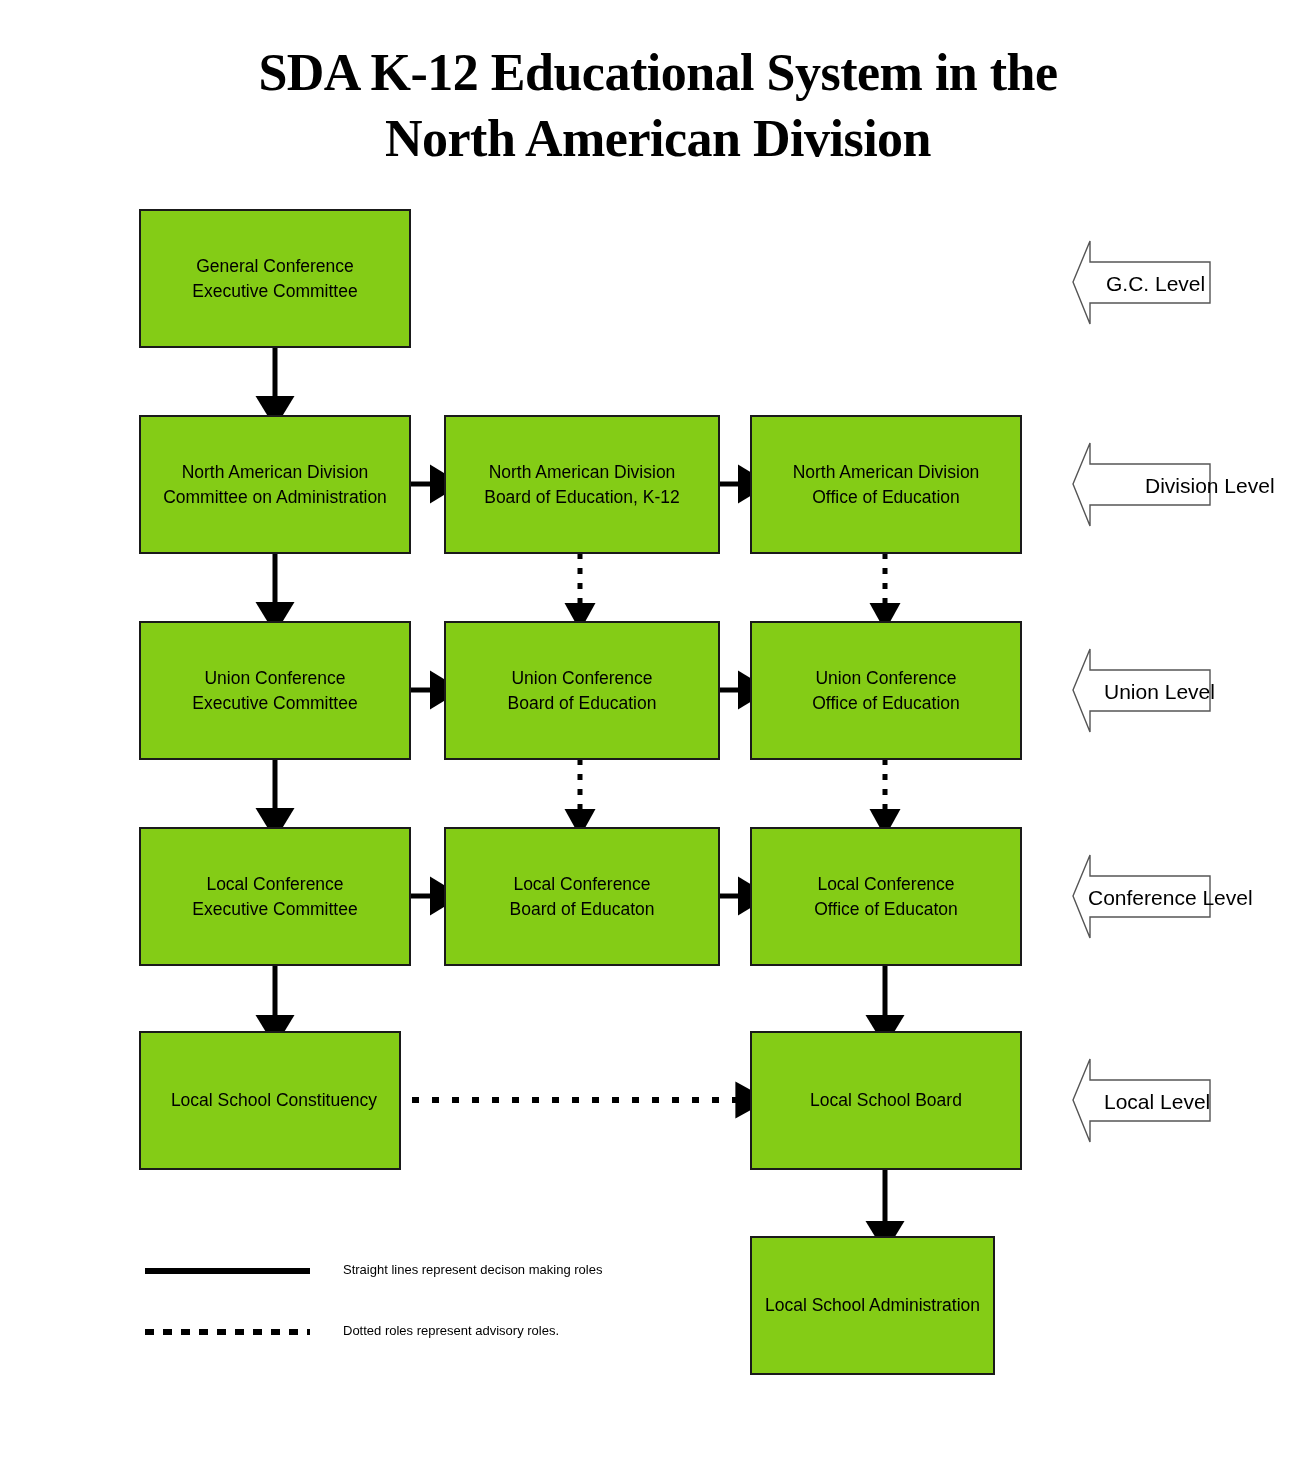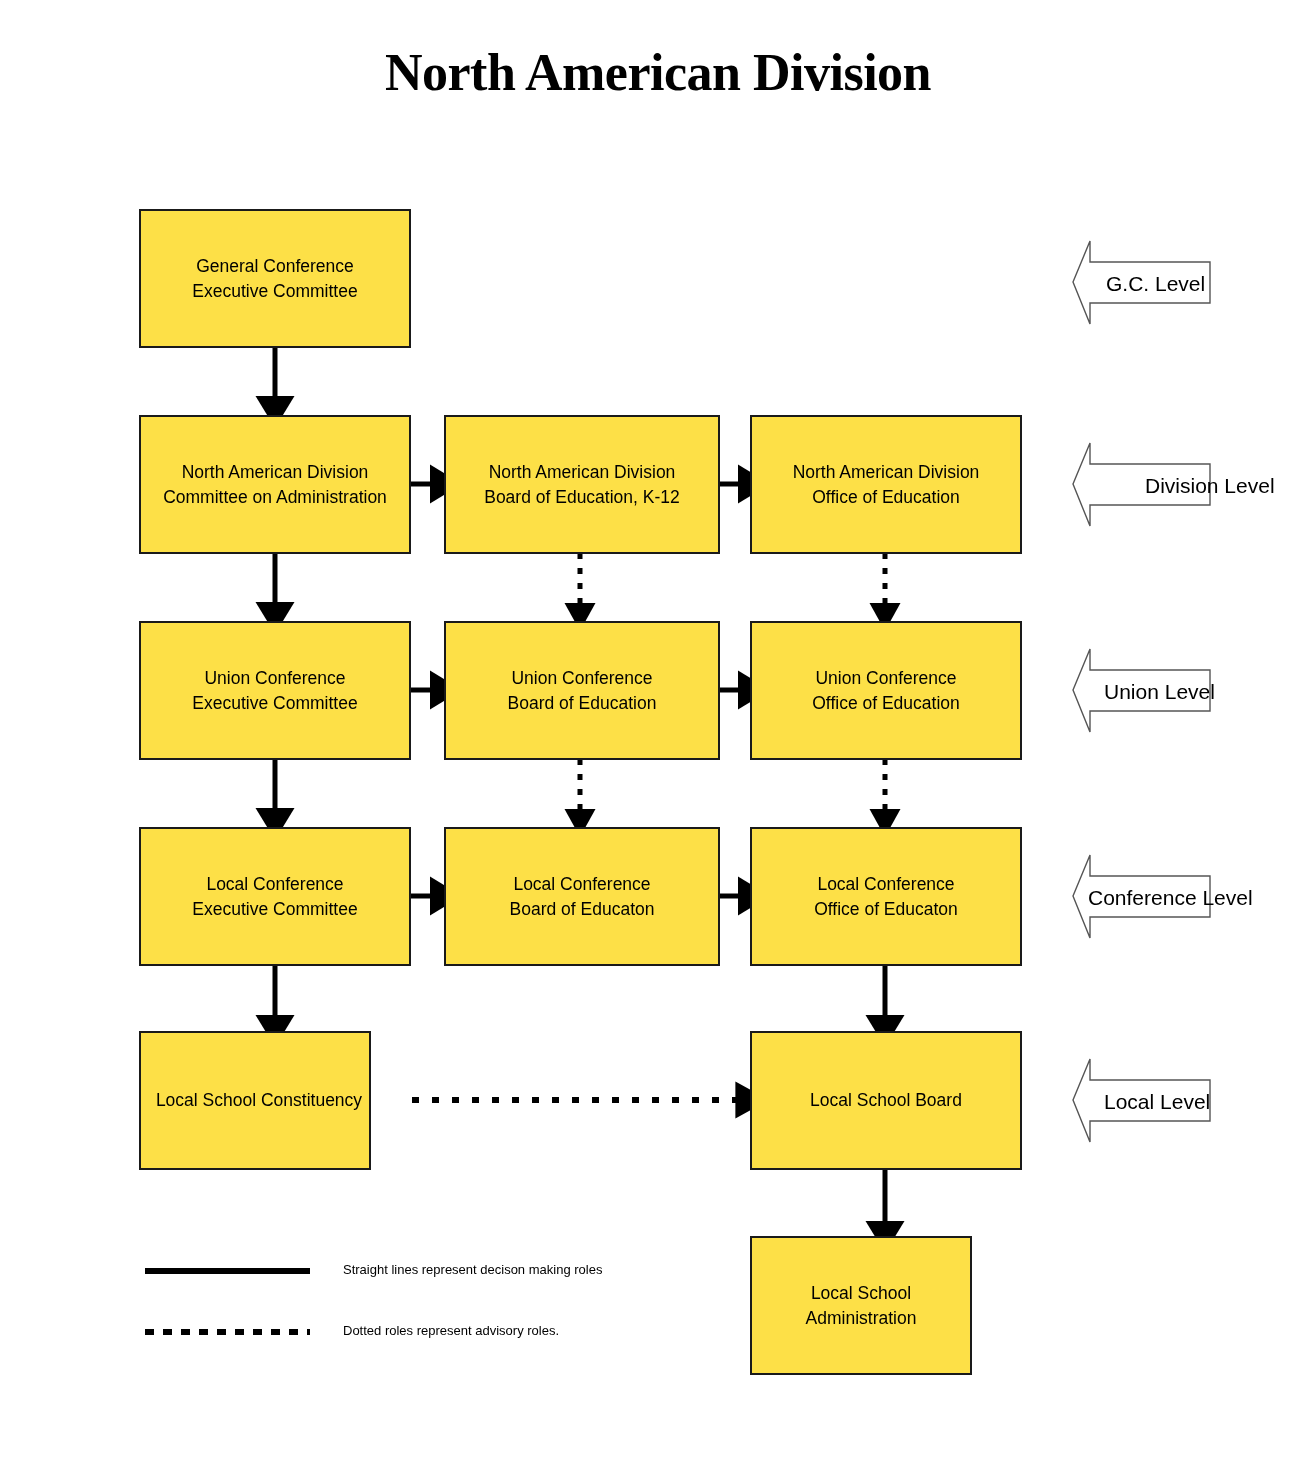--- a/index.html
+++ b/index.html
@@ -32,21 +32,21 @@
     font-size: 52px;
     line-height: 66px;
     color: #000000;
     letter-spacing: -0.5px;
   }
   .title-line { display: block; }
   .node-box {
     position: absolute;
     box-sizing: border-box;
     border: 2px solid #1a1a1a;
-    background: #fde047;
+    background: #84cc16;
     display: flex;
     align-items: center;
     justify-content: center;
     text-align: center;
   }
   .node-label {
     font-family: "Liberation Sans", sans-serif;
     font-size: 17.5px;
     line-height: 25px;
     color: #000000;
@@ -65,20 +65,21 @@
     font-family: "Liberation Sans", sans-serif;
     font-size: 13px;
     color: #000000;
     white-space: nowrap;
   }
 </style>
 </head>
 <body>
 
 <div class="chart-title">
+  <span class="title-line">SDA K-12 Educational System in the</span>
   <span class="title-line">North American Division</span>
 </div>
 
 <svg id="canvas" viewBox="0 0 1316 1460" xmlns="http://www.w3.org/2000/svg">
   <defs>
     <marker id="solidHead" markerWidth="9" markerHeight="9" refX="2.2" refY="4.5" orient="auto" markerUnits="strokeWidth">
       <path d="M0,0.6 L0,8.4 L6.4,4.5 z" fill="#000000"></path>
     </marker>
     <marker id="dotHeadV" markerWidth="7" markerHeight="7" refX="1.6" refY="3.5" orient="auto" markerUnits="strokeWidth">
       <path d="M0,0.4 L0,6.6 L5.6,3.5 z" fill="#000000"></path>
@@ -171,28 +172,28 @@
 </div>
 <div class="node-box" style="left:444px; top:827px; width:276px; height:139px;">
   <span class="node-label">Local Conference
 Board of Educaton</span>
 </div>
 <div class="node-box" style="left:750px; top:827px; width:272px; height:139px;">
   <span class="node-label">Local Conference
 Office of Educaton</span>
 </div>
 
-<div class="node-box" style="left:139px; top:1031px; width:232px; height:139px;padding-left:8px;">
+<div class="node-box" style="left:139px; top:1031px; width:262px; height:139px;padding-left:8px;">
   <span class="node-label">Local School Constituency</span>
 </div>
 <div class="node-box" style="left:750px; top:1031px; width:272px; height:139px;">
   <span class="node-label">Local School Board</span>
 </div>
 
-<div class="node-box" style="left:750px; top:1236px; width:222px; height:139px;">
+<div class="node-box" style="left:750px; top:1236px; width:245px; height:139px;">
   <span class="node-label">Local School Administration</span>
 </div>
 
 <div class="level-arrow-text" style="left:1106px; top:272px;">G.C. Level</div>
 <div class="level-arrow-text" style="left:1145px; top:474px;text-align:center;">Division Level</div>
 <div class="level-arrow-text" style="left:1104px; top:680px;">Union Level</div>
 <div class="level-arrow-text" style="left:1088px; top:886px;">Conference Level</div>
 <div class="level-arrow-text" style="left:1104px; top:1090px;">Local Level</div>
 
 <div class="legend-text" style="left:343px; top:1262px;">Straight lines represent decison making roles</div>

